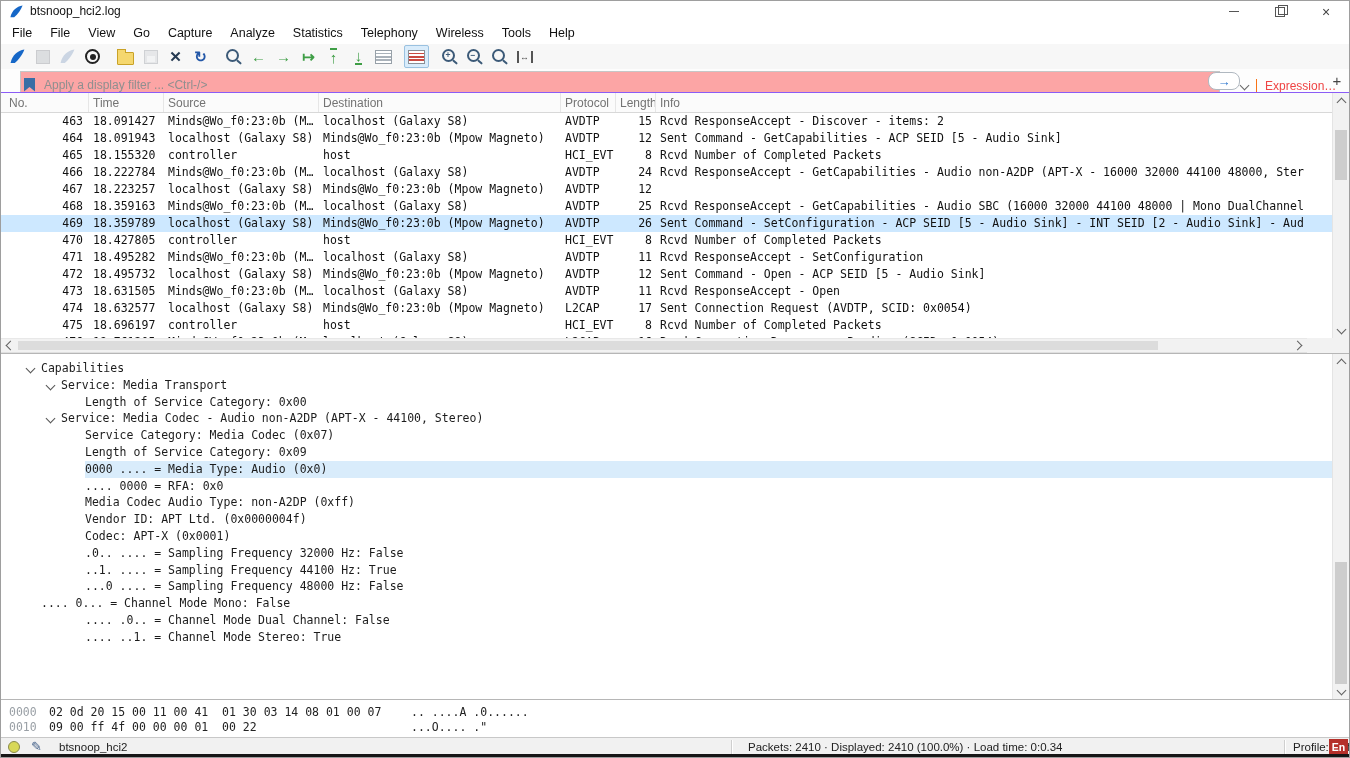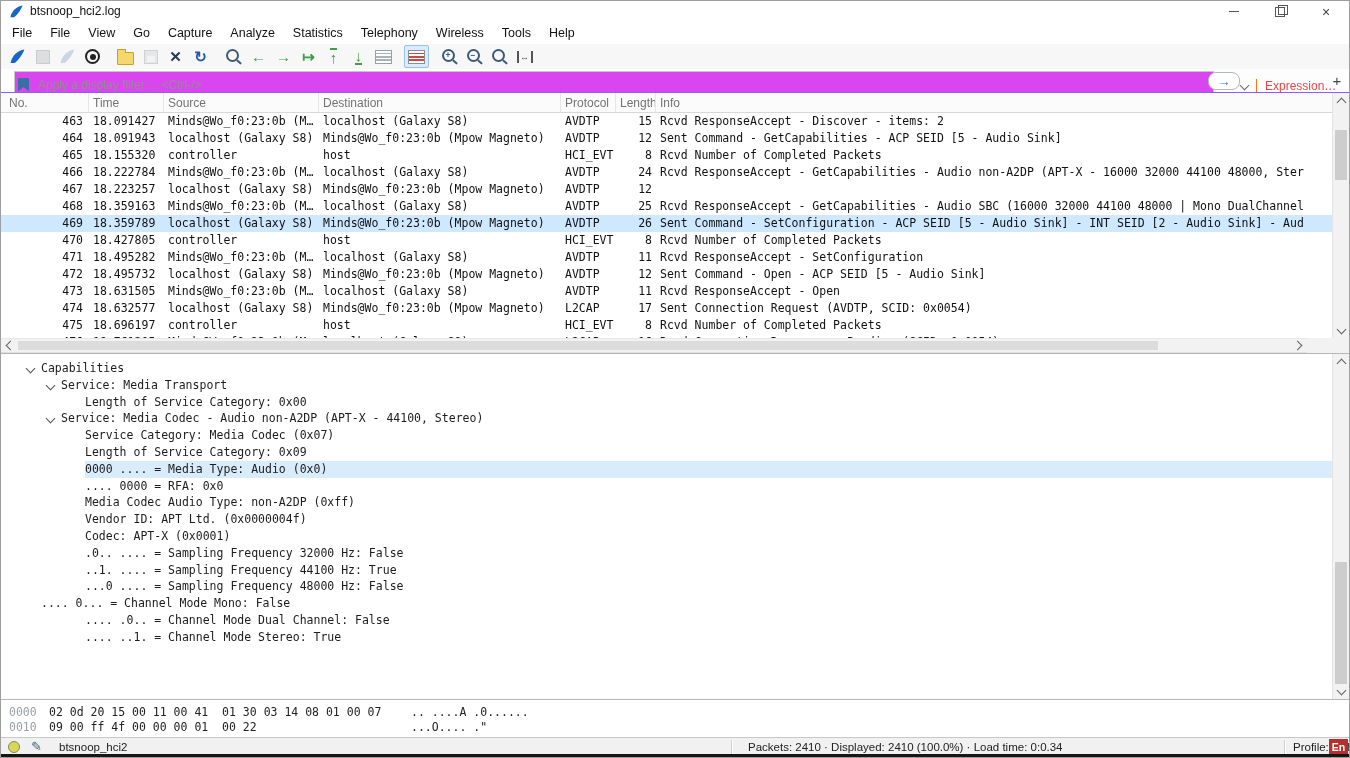--- a/index.html
+++ b/index.html
@@ -39,21 +39,21 @@
   .magsign { position:absolute; inset:0; display:flex; align-items:center; justify-content:center; font-size:8.5px; font-weight:bold; color:#3c5a78; line-height:1; }
   .linesic { width:15px; height:12px; border:1px solid #97a0a8; background:repeating-linear-gradient(180deg,#fff 0 1.5px,#aab2ba 1.5px 3.5px); }
   .linesic.red { background:repeating-linear-gradient(180deg,#fff 0 1.5px,#c94a42 1.5px 3.5px); border-color:#8a8f96; }
   .colsic { width:12px; height:12px; border-left:2px solid #555; border-right:2px solid #555; display:flex; align-items:center; justify-content:center; font-size:9px; color:#555; }
   .colsic::after { content:"\2194"; }
   .g { line-height:1; }
   .g.bar-top { border-top:2px solid #3f9e46; padding-top:0px; }
   .g.bar-bottom { border-bottom:2px solid #3f9e46; }
   
   .filterbar { position:absolute; top:68px; left:0; right:0; height:23px; background:#fdfdfd; border-bottom:1px solid #cfcfcf; display:flex; align-items:center; }
-  .filterfield { position:absolute; left:13px; top:2px; width:1200px; height:27px; border:1px solid #c6c6c6; background:#d946ef; display:flex; align-items:center; box-sizing:border-box; }
+  .filterfield { position:absolute; left:19px; top:2px; width:1200px; height:27px; border:1px solid #c6c6c6; background:#fca5a5; display:flex; align-items:center; box-sizing:border-box; }
   .bookmark { width:11px; height:14px; background:#3a6ea5; clip-path:polygon(0 0,100% 0,100% 100%,50% 68%,0 100%); margin:0 7px 0 3px; flex:none; }
   .filterinput { border:none; outline:none; flex:1; font-size:12px; color:#333; font-family:"Liberation Sans",sans-serif; background:transparent; }
   .filterinput::placeholder { color:#8f8f8f; }
   .applybtn { position:absolute; left:1207px; top:3px; width:30px; height:16px; border:1px solid #b0b8c0; border-radius:8px; background:#fff; display:flex; align-items:center; justify-content:center; color:#2e77cf; font-weight:bold; font-size:13px; line-height:1; }
   .applydrop { position:absolute; left:1240px; top:6px; }
   .cvdown { width:6px; height:6px; border-right:1.4px solid #666; border-bottom:1.4px solid #666; transform:rotate(45deg); display:inline-block; }
   .exprbtn { position:absolute; left:1255px; top:10px; font-size:12px; color:#ef4444; border-left:1px solid #f97316; padding-left:8px; height:15px; line-height:15px; }
   .addbtn { position:absolute; left:1328px; top:2px; width:16px; height:18px; font-size:15px; color:#444; display:flex; align-items:center; justify-content:center; }
   
   .phead { position:absolute; top:91px; left:0; right:0; height:21px; background:#fbfbfb; border-top:1px solid #8b5cf6; border-bottom:1px solid #d8d8d8; display:flex; font-size:12px; color:#737373; box-sizing:border-box; }

